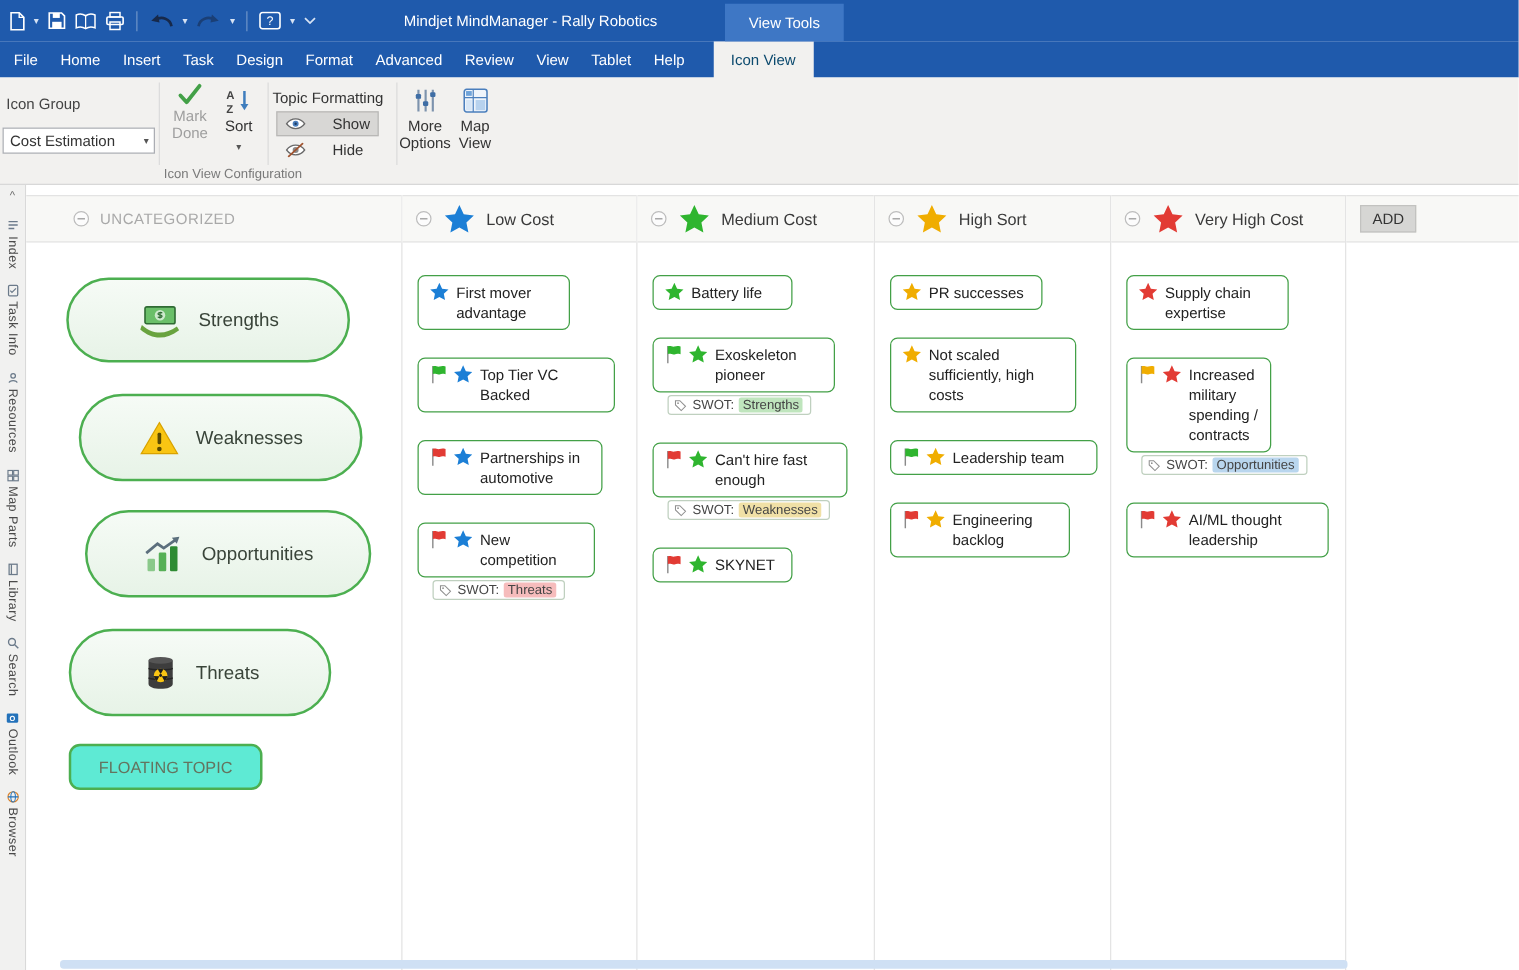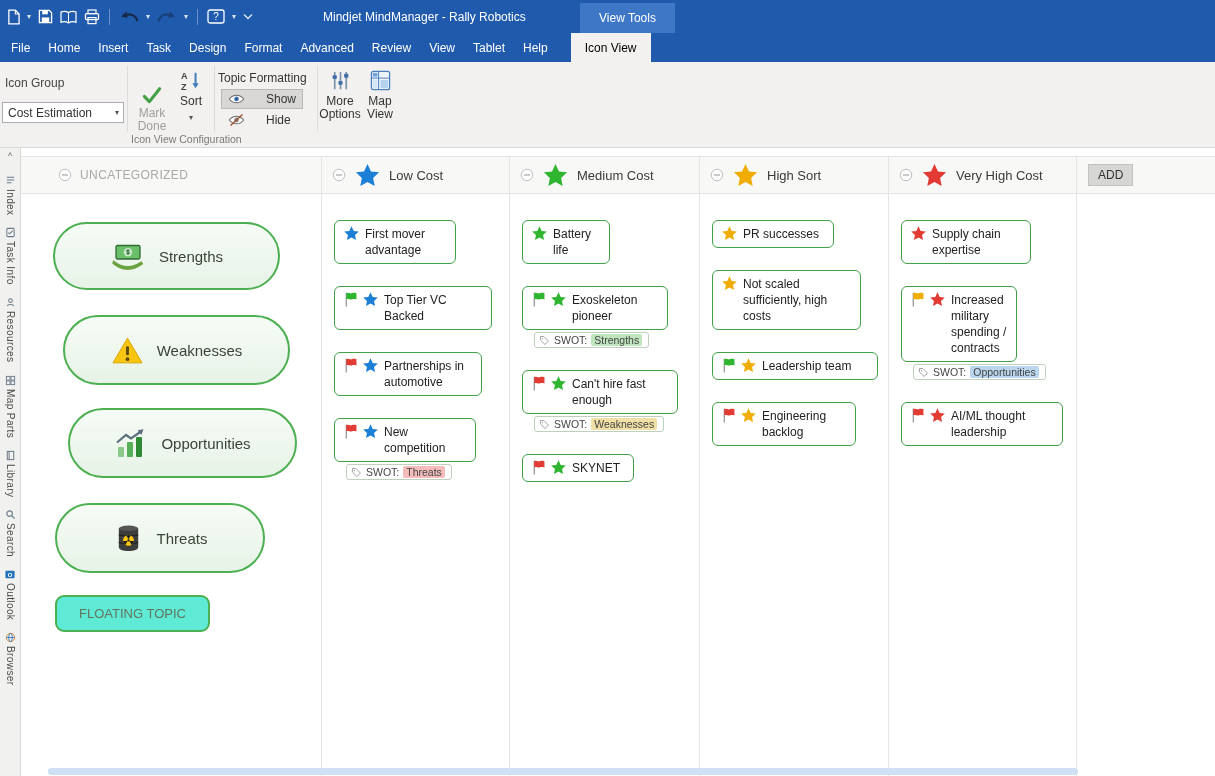--- a/index.html
+++ b/index.html
@@ -15,21 +15,21 @@
   .qat-caret{color:#d7e3f4;font-size:8px;line-height:8px;}
   .qat-sep{width:1px;height:16px;background:rgba(255,255,255,.35);margin:0 2px;}
   .redo{opacity:.55;}
   .window-title{position:absolute;left:323px;top:0;height:33px;display:flex;align-items:center;color:#fff;font-size:12px;}
   .context-tab{position:absolute;left:580px;top:3px;width:95px;height:30px;background:#3e77c5;color:#fff;font-size:12px;display:flex;align-items:center;justify-content:center;}
 
   
   .menubar{display:flex;height:29px;background:#1f5aac;color:#fff;font-size:12px;padding-left:2px;}
   .menu-tabs{display:flex;}
   .menu-tab{display:flex;align-items:center;padding:0 9px;white-space:nowrap;}
-  .menu-tab.active{background:#f2f1ef;color:#000000;margin-left:14px;padding:15px 14px;}
+  .menu-tab.active{background:#f2f1ef;color:#0c4a6e;margin-left:14px;padding:15px 14px;}
 
   
   .ribbon{position:relative;height:86px;background:#f2f1ef;border-bottom:1px solid #d8d8d8;font-size:12px;}
   .icon-group-label{position:absolute;left:5px;top:14px;color:#444;}
   .icon-group-select{position:absolute;left:2px;top:40px;width:122px;height:21px;background:#fff;border:1px solid #abadb3;display:flex;align-items:center;justify-content:space-between;padding:0 4px 0 5px;color:#333;}
   .select-arrow{font-size:8px;color:#555;}
   .vsep{position:absolute;top:4px;height:66px;width:1px;background:#dcdcdc;}
   .big-btn{position:absolute;display:flex;flex-direction:column;align-items:center;gap:3px;text-align:center;line-height:13px;color:#333;}
   .disabled-label{color:#9e9e9e;}
   .tf-label{position:absolute;left:218px;top:9px;color:#333;}
@@ -154,21 +154,21 @@
 </div>
 
 <div class="ribbon">
   <div class="icon-group-label">Icon Group</div>
   <div class="icon-group-select">
     <span>Cost Estimation</span>
     <span class="select-arrow">▾</span>
   </div>
   <div class="vsep" style="left:127px"></div>
 
-  <div class="big-btn" style="left:131px;top:24px;width:42px">
+  <div class="big-btn" style="left:131px;top:4px;width:42px">
     <span>
         <svg width="22" height="18" viewBox="0 0 24 20">
           <path d="M3.5 11.5l5.5 6L20.5 3" fill="none" stroke="#43a047" stroke-width="3.4" stroke-linecap="round" stroke-linejoin="round"></path>
         </svg>
       </span>
     <span class="disabled-label">Mark Done</span>
   </div>
 
   <div class="big-btn" style="left:174px;top:8px;width:34px">
     <span>
@@ -491,21 +491,21 @@
             </span>
             <span class="hdr-icon">
               <svg width="27" height="27" viewBox="0 0 24 24">
                 <path d="M12 1.7l3.1 6.7 7.2.8-5.3 5 1.4 7.1-6.4-3.6-6.4 3.6 1.4-7.1-5.3-5 7.2-.8z" fill="#2fb52f"></path>
               </svg>
             </span>
             <span class="col-label">Medium Cost</span>
           </div>
           <div class="col-body cards">
             <div class="card-group">
-              <div class="card" style="width: 88px;">
+              <div class="card" style="width: 112px;">
                 <span class="card-icons">
                   <span>
                     <svg width="17" height="17" viewBox="0 0 24 24">
                       <path d="M12 1.7l3.1 6.7 7.2.8-5.3 5 1.4 7.1-6.4-3.6-6.4 3.6 1.4-7.1-5.3-5 7.2-.8z" fill="#2fb52f"></path>
                     </svg>
                   </span>
                 </span>
                 <div class="card-label">Battery life</div>
               </div>
             </div>

